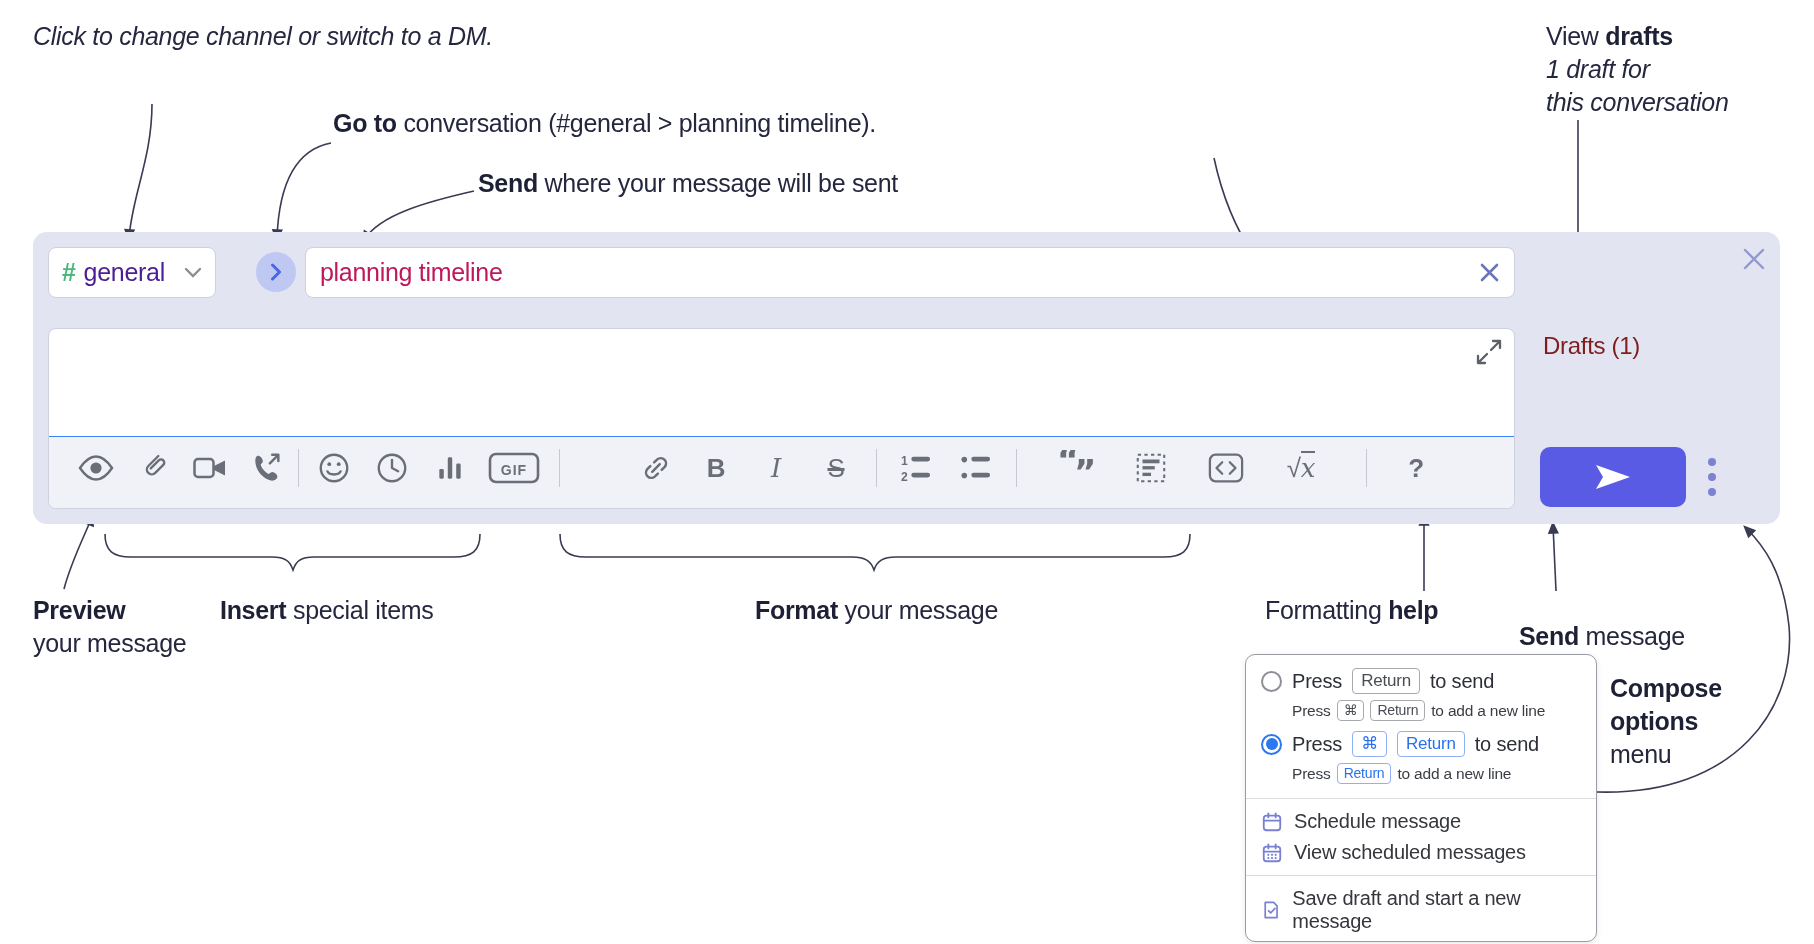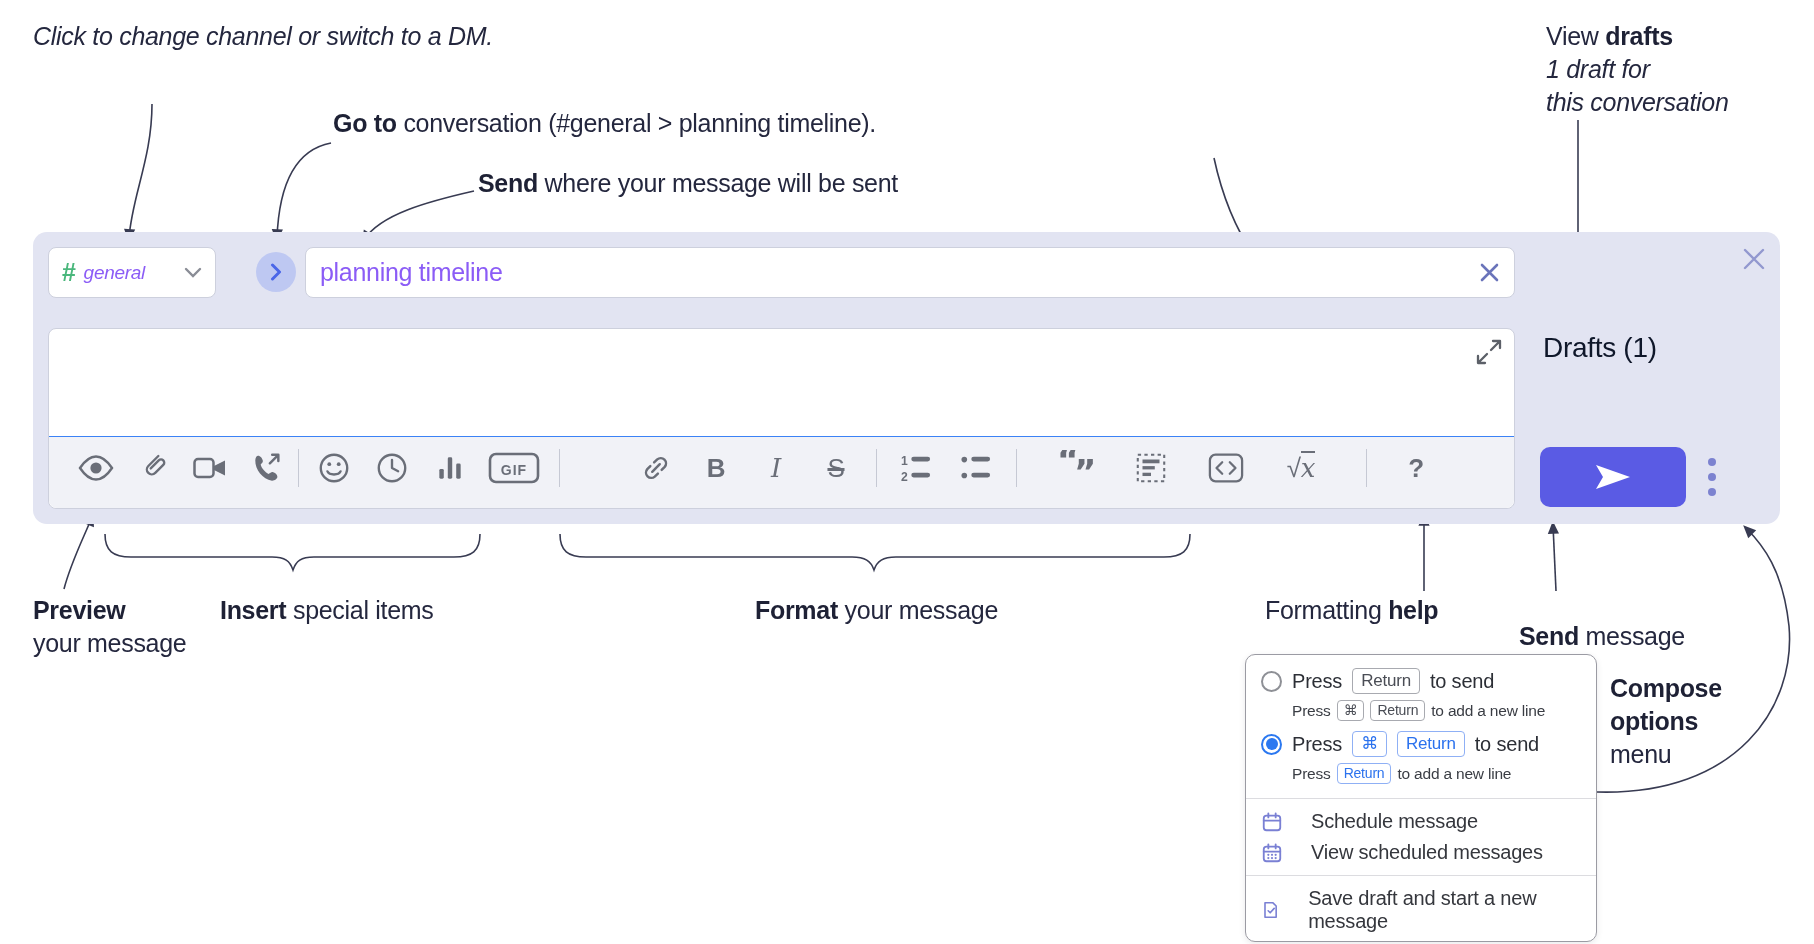--- a/index.html
+++ b/index.html
@@ -7,48 +7,48 @@
          font-family:"Liberation Sans","DejaVu Sans",sans-serif;letter-spacing:-0.3px;color:#24273e;}
   .overlay{position:absolute;left:0;top:0;width:1814px;height:944px;pointer-events:none;}
   .ann{position:absolute;font-size:25px;line-height:33px;color:#24273e;}
   .ann .b{font-weight:bold;color:#1e2135;}
   .ann .i{font-style:italic;}
   
   .compose{position:absolute;left:33px;top:232px;width:1747px;height:292px;background:#e2e4f2;border-radius:14px;}
   .whitebox{position:absolute;background:#fff;border:1px solid #cdd0dd;border-radius:8px;box-sizing:border-box;}
   .chanbox{left:15px;top:15px;width:168px;height:51px;display:flex;align-items:center;padding:0 13px;gap:8px;}
   .hash{color:#4ab77c;font-weight:bold;font-size:25px;}
-  .channame{font-size:19px;color:#8b5cf6;flex:1;font-style:italic;}
+  .channame{font-size:25px;color:#4c1d95;flex:1;}
   .circlebtn{position:absolute;left:223px;top:20px;width:40px;height:40px;border-radius:50%;background:#bec8f2;display:flex;align-items:center;justify-content:center;}
   .topicbox{left:272px;top:15px;width:1210px;height:51px;display:flex;align-items:center;padding:0 14px;}
-  .topictext{font-size:25px;color:#8b5cf6;flex:1;}
+  .topictext{font-size:25px;color:#be185d;flex:1;}
   .msgbox{left:15px;top:96px;width:1467px;height:181px;border-radius:8px;}
   .placeholder{position:absolute;left:16px;top:18px;font-size:25px;color:#9aa0ac;}
   .expand{position:absolute;right:12px;top:10px;width:26px;height:26px;cursor:pointer;}
   .tbar{position:absolute;left:0;bottom:0;width:100%;height:72px;background:#f1f2f7;border-top:1px solid #3b82f6;border-radius:0 0 8px 8px;box-sizing:border-box;}
   .tbi{position:absolute;top:9px;width:44px;height:44px;display:flex;align-items:center;justify-content:center;color:#6a6e78;}
   .tdiv{position:absolute;top:12px;width:1px;height:38px;background:#c6c9d4;}
   .txtic{font-size:26px;color:#6a6e78;}
-  .drafts{position:absolute;left:1510px;top:100px;font-size:28px;color:#0f172a;cursor:pointer;}
+  .drafts{position:absolute;left:1510px;top:100px;font-size:24px;color:#7f1d1d;cursor:pointer;}
   .sendbtn{position:absolute;left:1507px;top:215px;width:146px;height:60px;background:#5a5be4;border-radius:10px;border:none;display:flex;align-items:center;justify-content:center;cursor:pointer;}
   .dots{position:absolute;left:1672px;top:226px;width:14px;display:flex;flex-direction:column;gap:7px;align-items:center;cursor:pointer;}
   .dots span{width:8px;height:8px;border-radius:50%;background:#7c82d0;}
   .closex{position:absolute;left:1708px;top:14px;width:26px;height:26px;cursor:pointer;}
   
   .popup{position:absolute;left:1245px;top:654px;width:352px;background:#fff;border:1.5px solid #9b9ba3;border-radius:10px;box-shadow:0 2px 6px rgba(40,40,60,.10);padding:10px 0 4px;box-sizing:border-box;font-family:"Liberation Sans","DejaVu Sans",sans-serif;}
   .opt{display:flex;align-items:center;gap:10px;padding:3px 15px;font-size:20px;color:#2c2f36;letter-spacing:-0.2px;}
   .optsub{display:flex;align-items:center;gap:6px;padding:3px 15px 7px 46px;font-size:15.5px;color:#3a3d44;letter-spacing:-0.2px;}
   .key{border:1.5px solid #a8aab0;border-radius:4px;padding:0 8px;line-height:24px;font-size:17px;color:#4a4d55;background:#fff;white-space:nowrap;}
   .key.sm{line-height:19px;font-size:14px;padding:0 6px;}
   .key.blue{border-color:#8fb0f5;color:#2b72ee;}
   .radio{width:17px;height:17px;border-radius:50%;border:2px solid #8e9096;flex:none;box-sizing:content-box;}
   .radio.sel{border-color:#2b78f0;position:relative;}
   .radio.sel::after{content:"";position:absolute;inset:2.5px;background:#2b78f0;border-radius:50%;}
   .psep{height:1px;background:#dcdce0;margin:7px 0;}
-  .pitem{display:flex;align-items:center;gap:28px;padding:4px 15px;font-size:20px;color:#35373d;cursor:pointer;letter-spacing:-0.2px;}
+  .pitem{display:flex;align-items:center;gap:11px;padding:4px 15px;font-size:20px;color:#35373d;cursor:pointer;letter-spacing:-0.2px;}
   svg{display:block;}
 </style>
 </head>
 <body>
 
 <div class="stage">
 
   <svg class="overlay" viewBox="0 0 1814 944">
     <defs>
       <marker id="ah" markerWidth="10" markerHeight="10" refX="6.5" refY="5" orient="auto">

